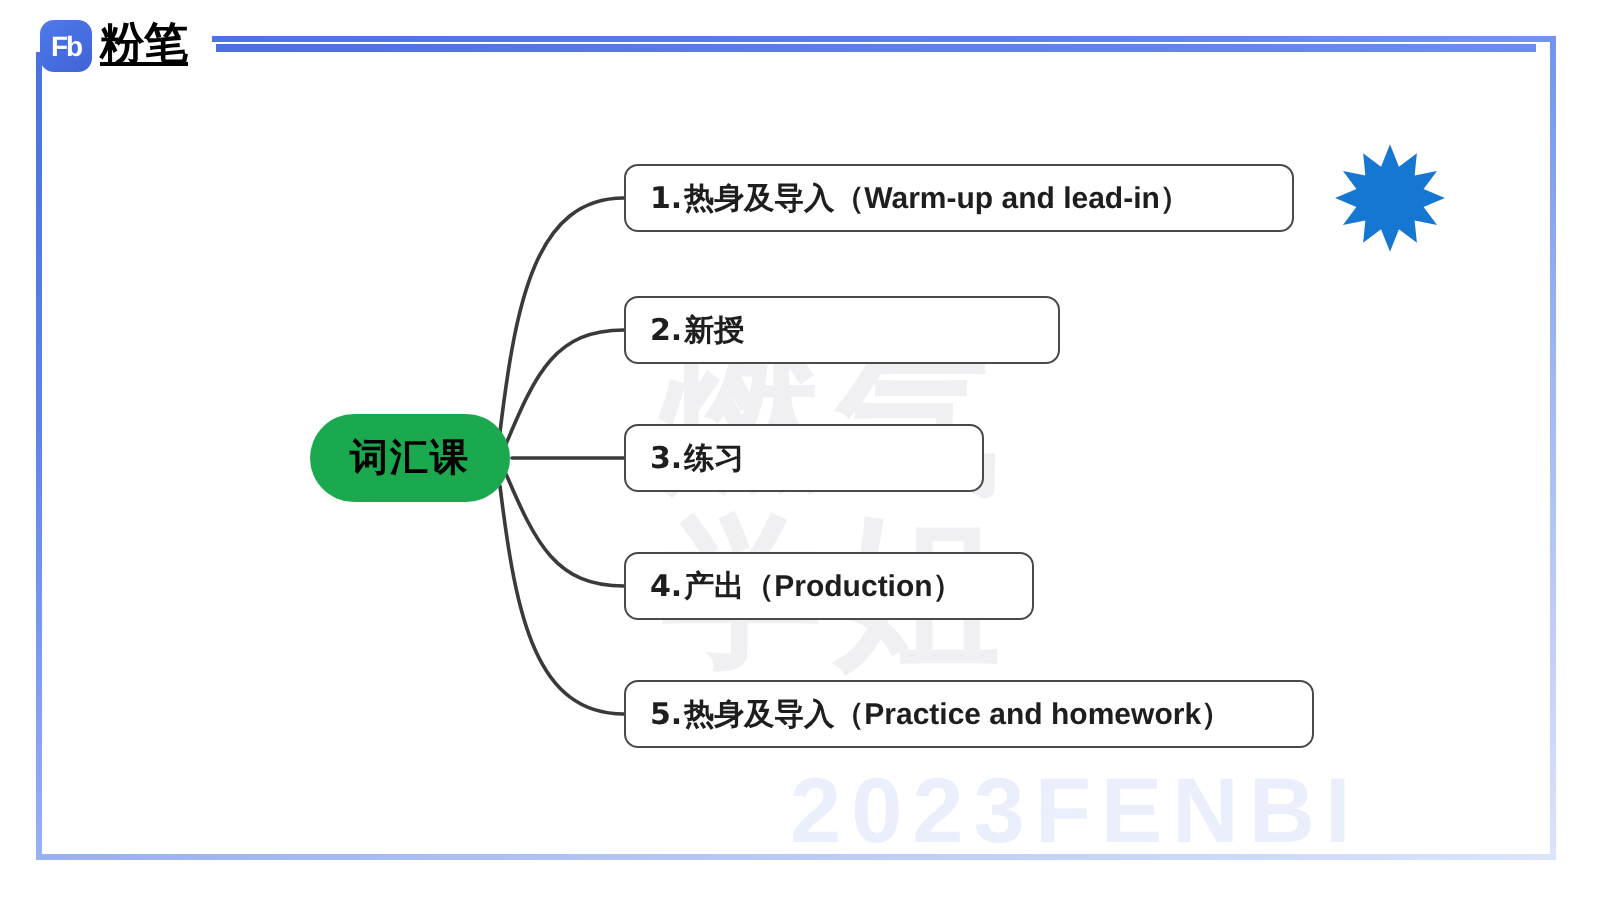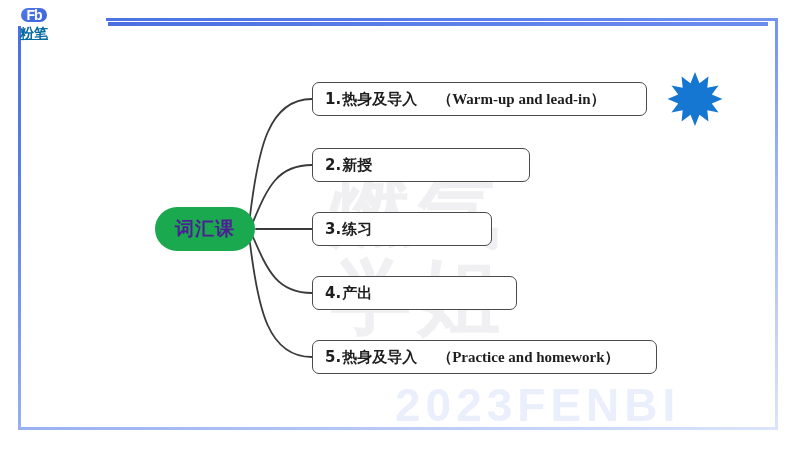--- a/index.html
+++ b/index.html
@@ -23,30 +23,30 @@
   }
   .frame-mask-top{
     position:absolute;left:18px;top:14px;width:88px;height:12px;background:#fff;
   }
   .frame-rule{
     position:absolute;left:108px;top:22px;width:660px;height:4px;
     background:linear-gradient(90deg,#4a6fe0 0%,#5a7ce9 40%,#6b8cef 100%);
   }
 
   
-  .logo{position:absolute;left:20px;top:8px;height:30px;display:flex;align-items:center;gap:4px;flex-direction:column;}
+  .logo{position:absolute;left:20px;top:8px;height:30px;display:flex;align-items:center;gap:4px;}
   .logo-mark{
     width:26px;height:26px;border-radius:7px;
     background:linear-gradient(140deg,#4f79e8,#3f63d8);
     display:flex;align-items:center;justify-content:center;
     color:#fff;font-size:14px;font-weight:bold;line-height:1;
     font-family:"Liberation Sans",sans-serif;letter-spacing:-1px;
   }
   .logo-text{
-    color:#0369a1;font-size:14px;font-weight:bold;line-height:1;
+    color:#000000;font-size:22px;font-weight:bold;line-height:1;
     font-family:"DejaVu Sans","Liberation Sans",sans-serif;
     letter-spacing:0px;
     text-decoration:underline;
   }
 
   
   .wm{
     position:absolute;color:#eef1fb;font-weight:bold;
     user-select:none;pointer-events:none;white-space:nowrap;
   }
@@ -62,36 +62,36 @@
   }
 
   
   .links{position:absolute;left:0;top:0;width:800px;height:450px;}
 
   
   .center-node{
     position:absolute;left:155px;top:207px;width:100px;height:44px;
     background:#1aa94f;border-radius:22px;
     display:flex;align-items:center;justify-content:center;
-    color:#4c1d95;font-size:19px;font-weight:bold;letter-spacing:1px;
+    color:#000000;font-size:19px;font-weight:bold;letter-spacing:1px;
     font-family:Liberation Serif, serif;
   }
 
   
   .node-box{
     position:absolute;box-sizing:border-box;
     background:#ffffff;border:1.6px solid #4a4a4a;border-radius:7px;
     display:flex;align-items:center;
     padding:0 12px;height:34px;
     font-size:15px;color:#1e1e1e;font-weight:bold;white-space:nowrap;
     font-family:"DejaVu Sans","Liberation Sans",sans-serif;
   }
   .node-box .num{margin-right:1px;}
-  .node-box .cn{margin-right:20px;}
-  .node-box .en{font-family:Liberation Serif, serif;}
+  .node-box .cn{margin-right:0;}
+  .node-box .en{font-family:Liberation Sans, sans-serif;}
 
   
   .burst{position:absolute;left:667px;top:71px;width:56px;height:56px;}
 </style>
 </head>
 <body>
 
 <div id="stage">
 
   <div class="wm wm-cn">燃气<br>学姐</div>
@@ -130,20 +130,21 @@
   </div>
 
   <div class="node-box" style="left:312px;top:212px;width:180px;">
     <span class="num">3.</span>
     <span class="cn">练习</span>
   </div>
 
   <div class="node-box" style="left:312px;top:276px;width:205px;">
     <span class="num">4.</span>
     <span class="cn">产出</span>
+    <span class="en">（Production）</span>
   </div>
 
   <div class="node-box" style="left:312px;top:340px;width:345px;">
     <span class="num">5.</span>
     <span class="cn">热身及导入</span>
     <span class="en">（Practice and homework）</span>
   </div>
 
   <svg class="burst" viewBox="0 0 100 100" xmlns="http://www.w3.org/2000/svg">
     <polygon fill="#1677d2" points="50,2 58,22 74,10 72,30 92,26 80,42 99,50 80,58 92,74 72,70 74,90 58,78 50,98 42,78 26,90 28,70 8,74 20,58 1,50 20,42 8,26 28,30 26,10 42,22"></polygon>

